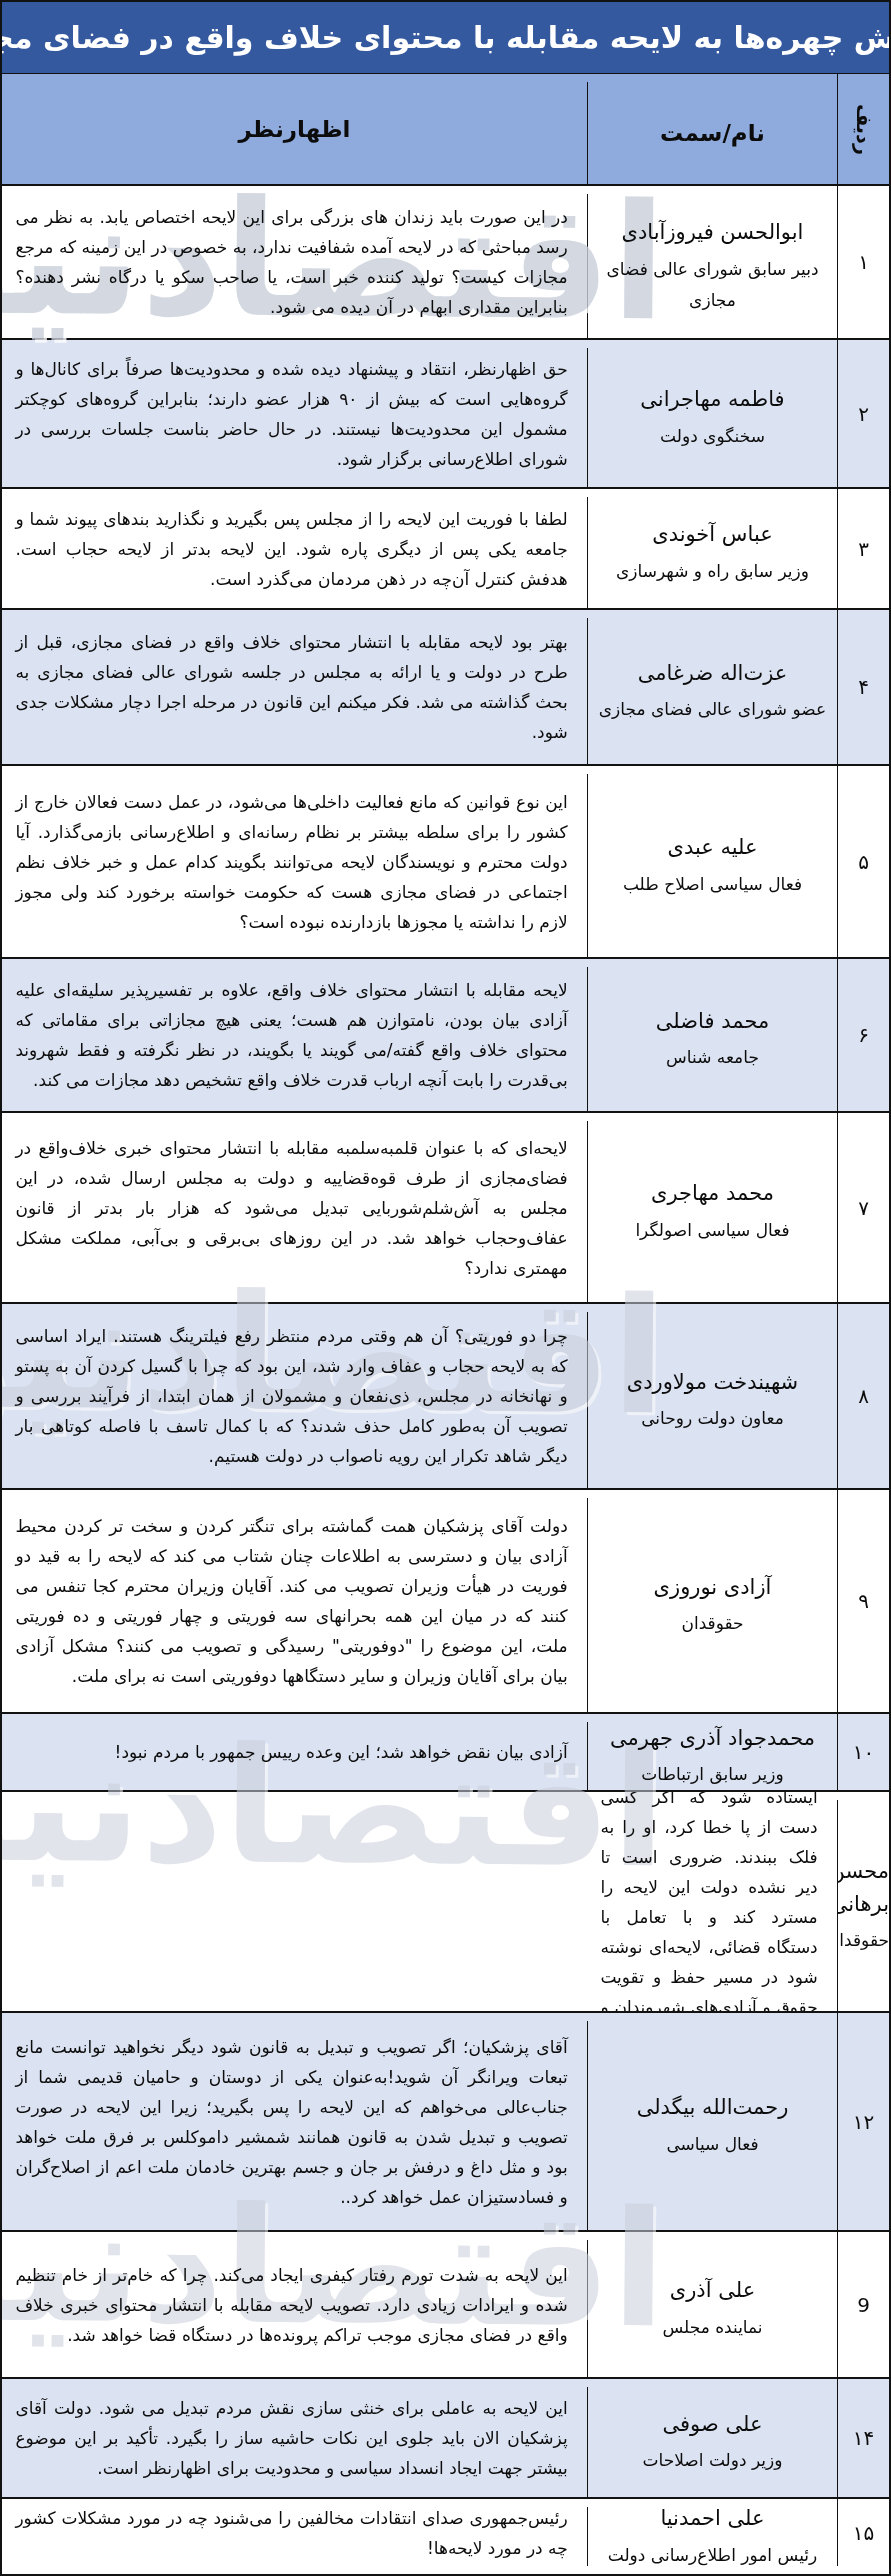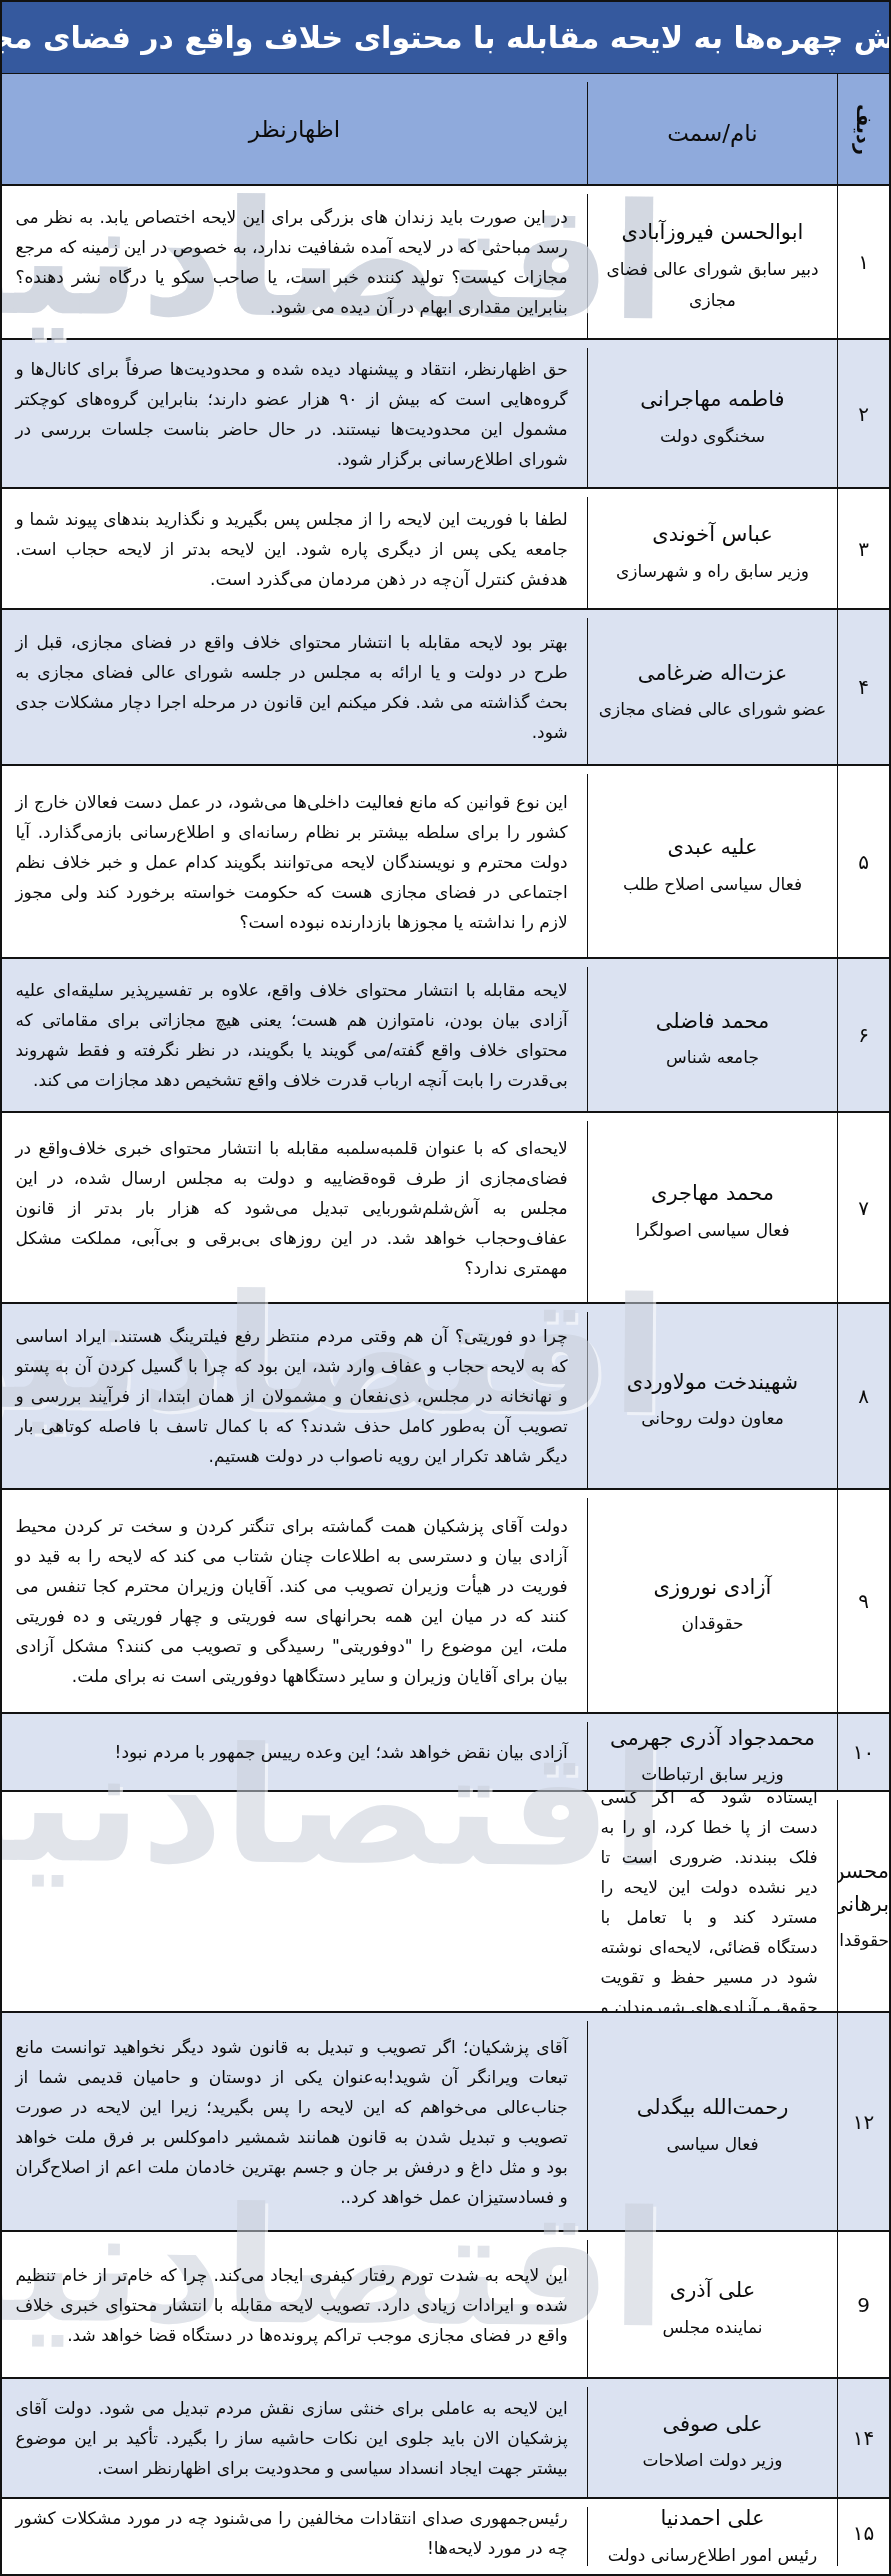--- a/index.html
+++ b/index.html
@@ -27,21 +27,21 @@
   .cell{
     box-sizing:border-box; display:flex; align-items:center; justify-content:center;
     overflow:hidden; position:relative;
   }
   .cell-no{border-left:1.5px solid #121212;}
   .cell-name{border-left:1.5px solid #121212;margin-top:8px;}
   .head-row .cell{font-weight:bold; color:#0c0c0c;}
   .head-no-label{
     transform:rotate(90deg); font-size:19.3px; font-weight:bold; white-space:nowrap;
   }
-  .head-name-label,.head-comment-label{font-size:23px; font-weight:normal;}
+  .head-name-label,.head-comment-label{font-size:23px; font-weight:bold;}
   
   .t-row{border-bottom:2.2px solid #121212;}
   .t-row:last-child{border-bottom:none;}
   .t-row:nth-of-type(even){background:#DBE2F1;}
   .t-row:nth-of-type(odd){background:transparent;}
   .t-row:nth-of-type(1){height:154px}
   .t-row:nth-of-type(2){height:149px}
   .t-row:nth-of-type(3){height:121px}
   .t-row:nth-of-type(4){height:156px}
   .t-row:nth-of-type(5){height:193px}

